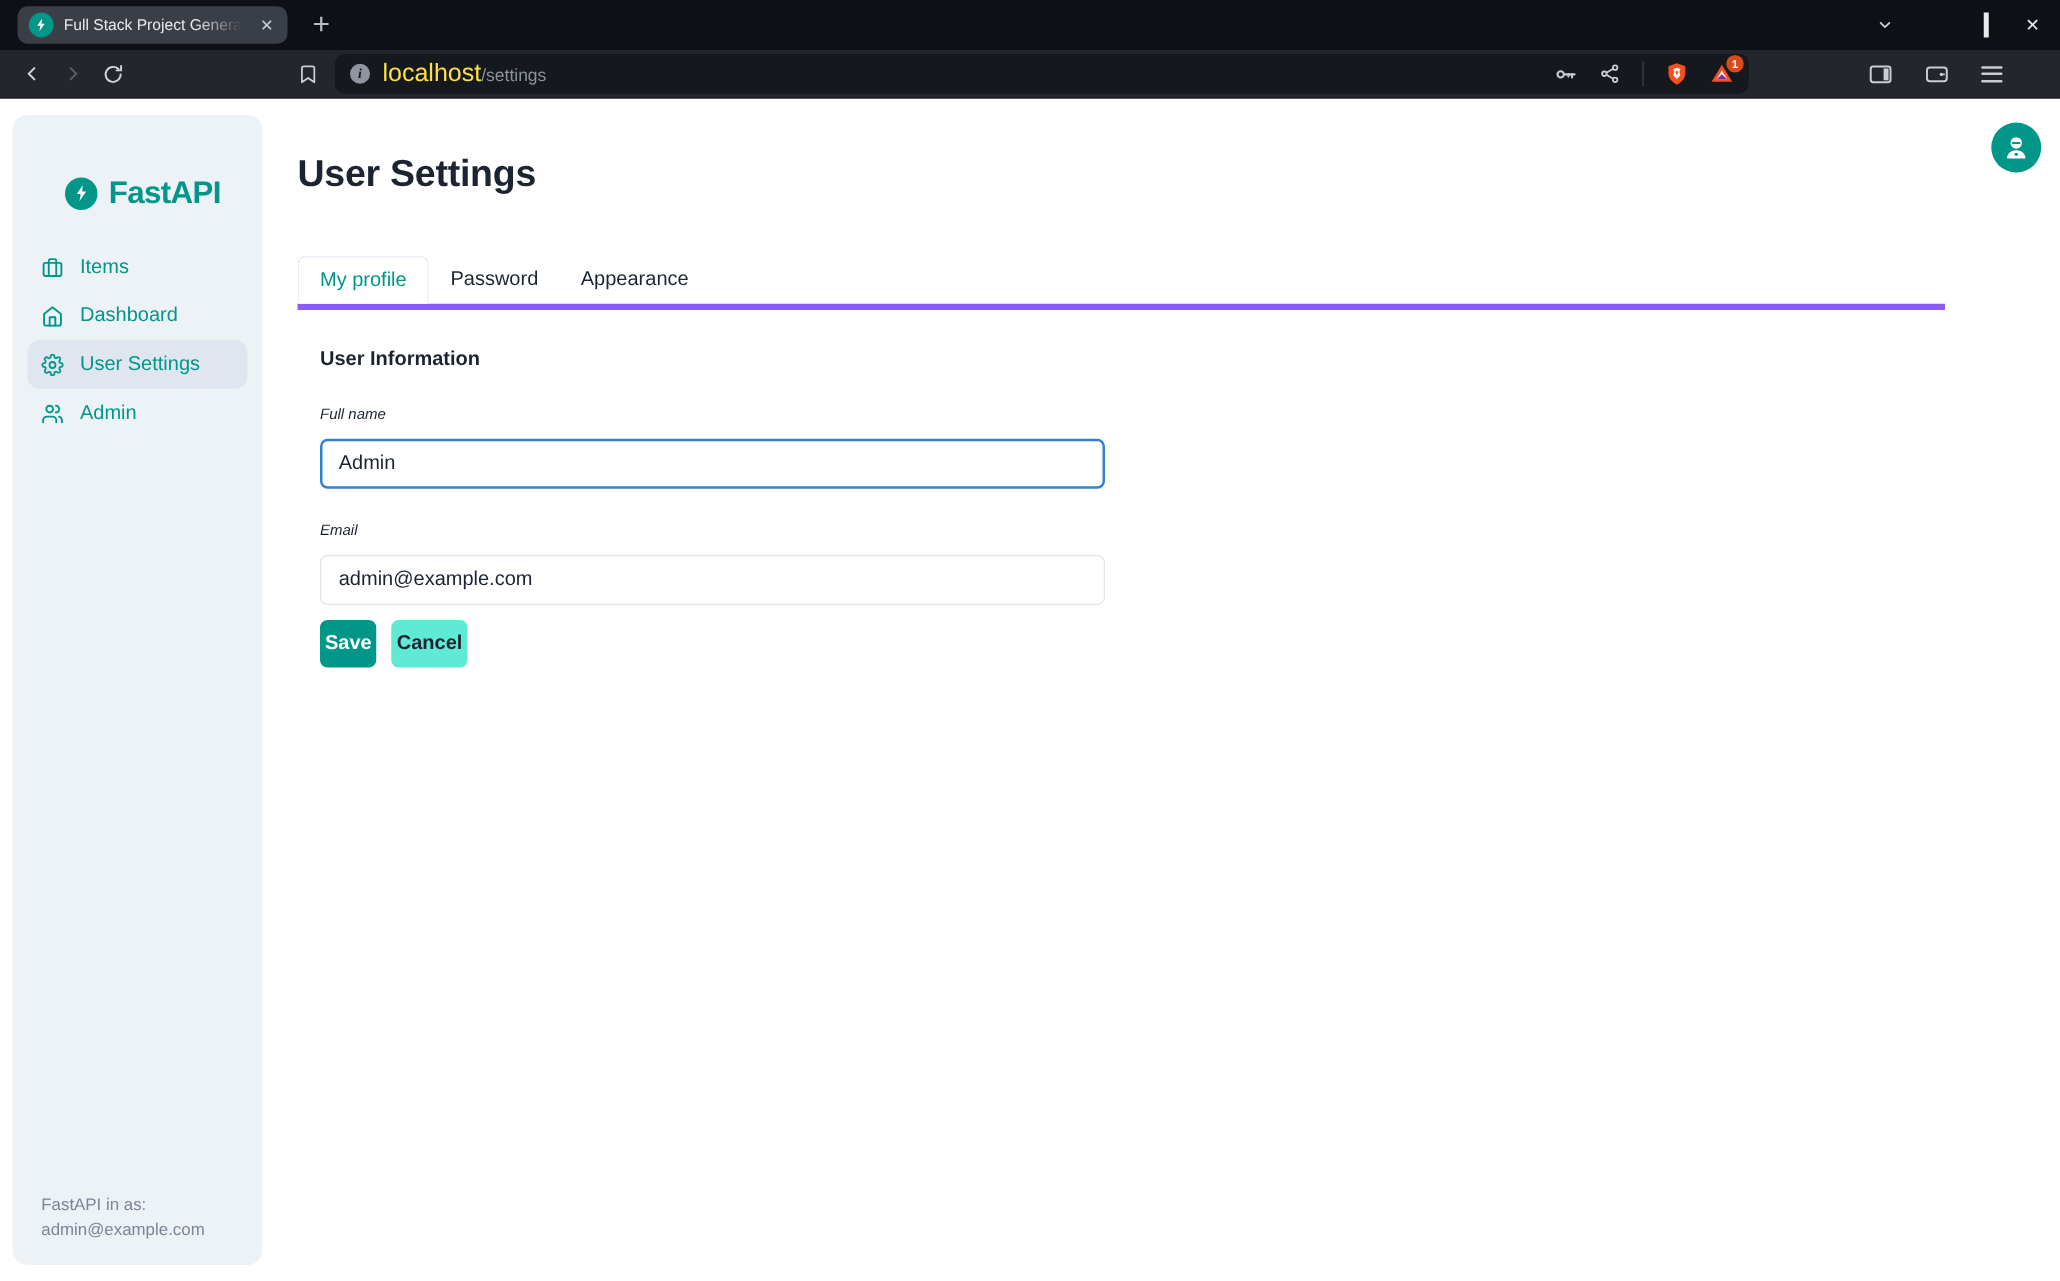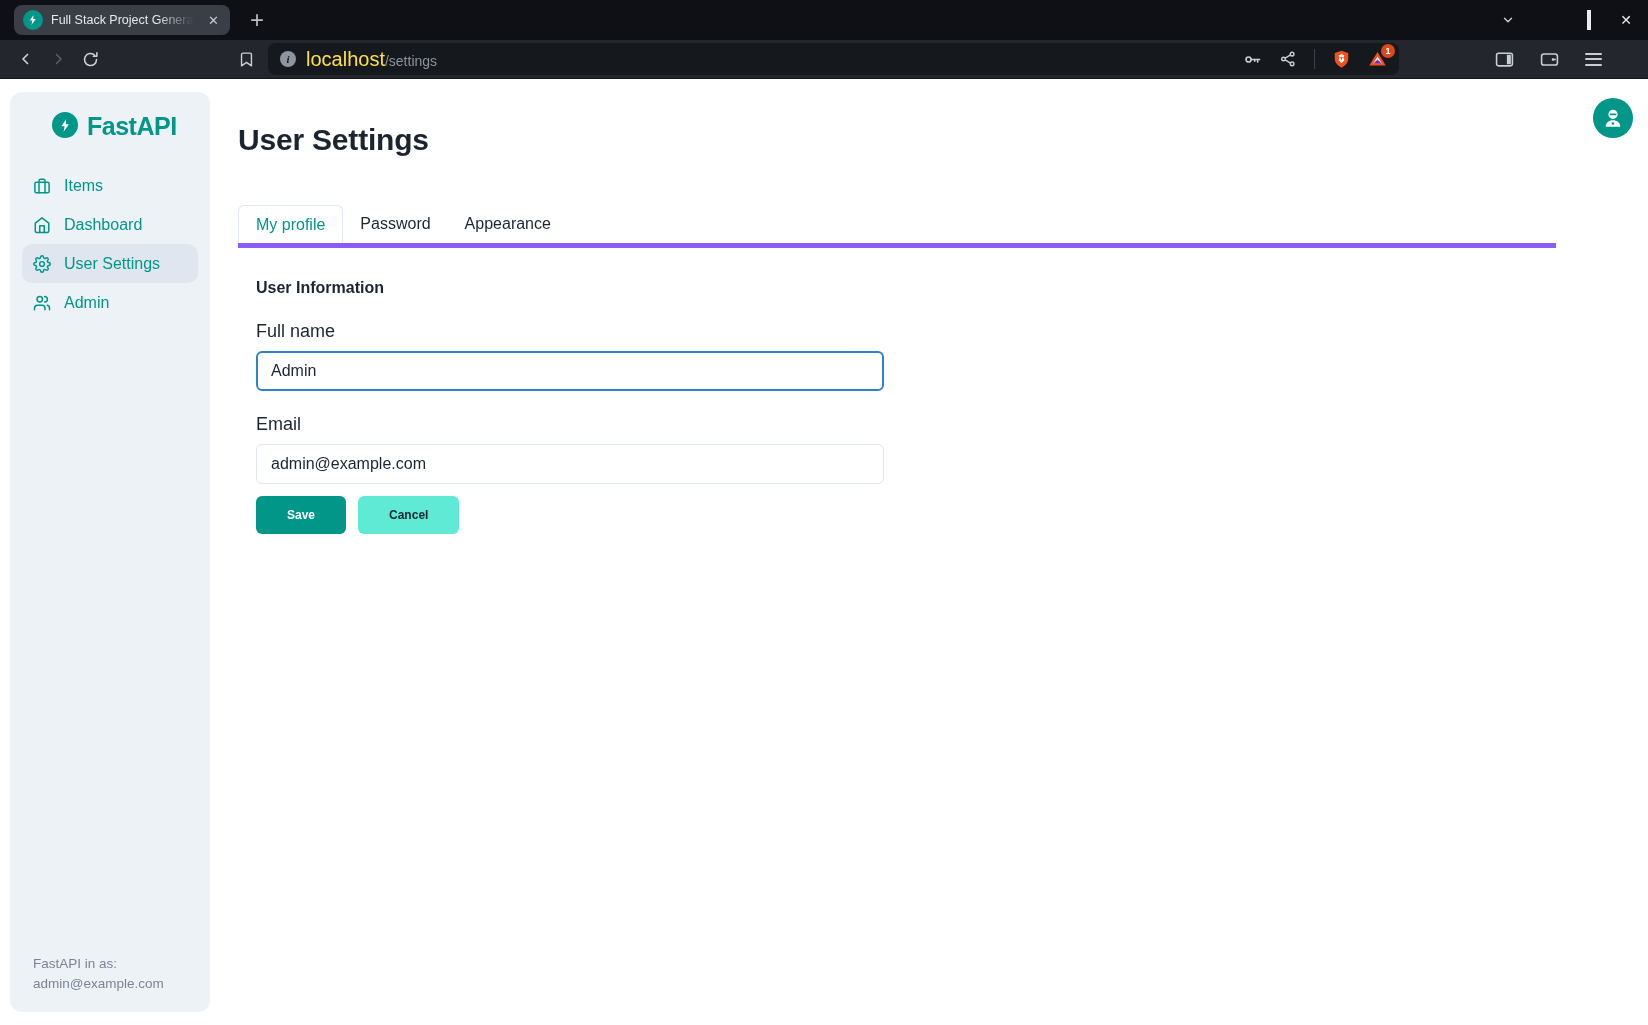--- a/index.html
+++ b/index.html
@@ -69,21 +69,21 @@
   .hamburger span { width:17px; height:2px; background:#c9cdd4; border-radius:1px; }
   .tool-icon { cursor:pointer; }
 
   
   .page { position:relative; width:1648px; height:945px; background:#ffffff; }
 
   .sidebar {
     position:absolute; left:10px; top:13px; width:200px; height:920px;
     background:#edf2f7; border-radius:12px;
   }
-  .logo-row { display:flex; align-items:flex-start; gap:9px; padding:20px 0 0 42px; }
+  .logo-row { display:flex; align-items:center; gap:9px; padding:48px 0 0 42px; }
   .logo-circle {
     width:26px; height:26px; border-radius:50%; background:#009688;
     display:flex; align-items:center; justify-content:center;
   }
   .logo-text { font-size:25px; font-weight:600; color:#009688; letter-spacing:-0.5px; }
   .nav-list { margin-top:25px; padding:0 12px; display:flex; flex-direction:column; }
   .nav-item {
     display:flex; align-items:center; gap:13px; height:39px; padding:0 11px;
     border-radius:10px; color:#009688; font-size:16px; cursor:pointer;
   }
@@ -107,32 +107,32 @@
     height:38px; line-height:37px; padding:0 17px; font-size:16px; color:#1d2533; cursor:pointer;
   }
   .tab-item.active {
     color:#009688; background:#fff;
     border:1px solid #e2e8f0; border-bottom:1px solid #ffffff;
     border-top-left-radius:6px; border-top-right-radius:6px; margin-bottom:-1px;
   }
 
   .panel { position:absolute; left:256px; top:199px; }
   .section-title { font-size:16px; line-height:19px; font-weight:700; color:#1c2431; margin:0 0 25px 0; }
-  .field-label { font-size:18px; line-height:19px; color:#1c2431; margin:0 0 10px 0; }
+  .field-label { font-size:12px; line-height:19px; color:#1c2431; margin:0 0 10px 0;font-style:italic; }
   .text-input {
     width:628px; height:40px; border:1px solid #dfe5ec; border-radius:6px;
     font-family:inherit; font-size:16px; color:#1c2431; padding:0 14px; background:#fff;
     display:block; outline:none;
   }
   .text-input.focused { border:2px solid #3182ce; padding:0 13px; }
   .field + .field { margin-top:24px; }
   .btn-row { margin-top:12px; display:flex; gap:12px; }
   .btn {
-    height:38px; border:none; border-radius:6px; padding:0 31px;
-    font-family:inherit; font-size:12px; font-weight:700; cursor:pointer;
+    height:38px; border:none; border-radius:6px; padding:0 4px;
+    font-family:inherit; font-size:16px; font-weight:700; cursor:pointer;
   }
   .btn-save { background:#009688; color:#ffffff; }
   .btn-cancel { background:#5eead4; color:#1c2431; }
 </style>
 </head>
 <body>
 
 <div class="tabstrip">
   <div class="tab">
     <span class="favicon">

